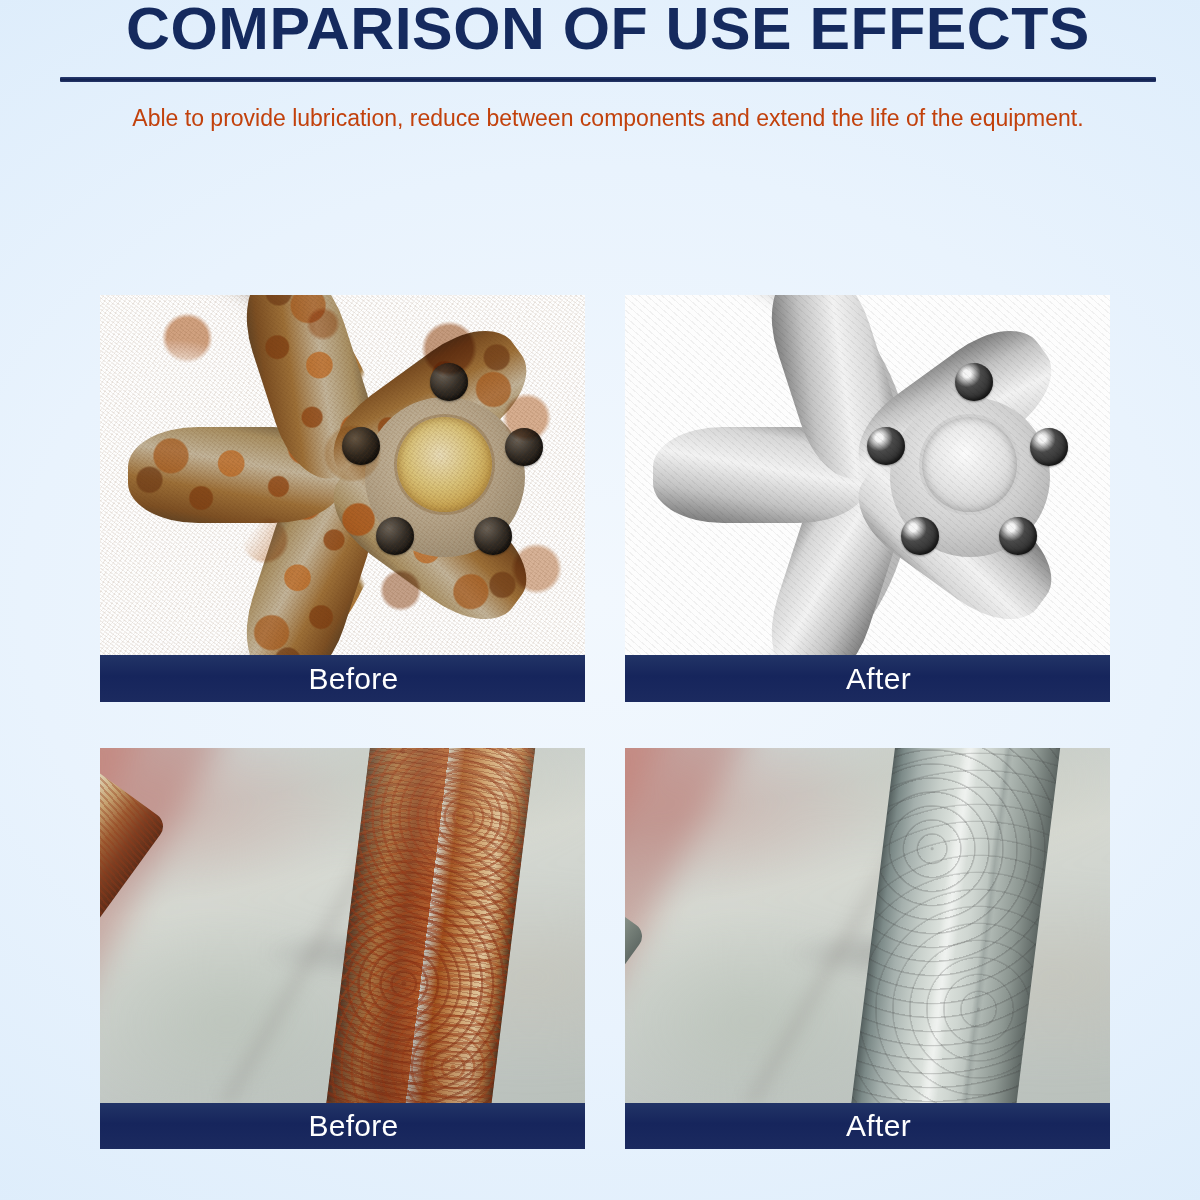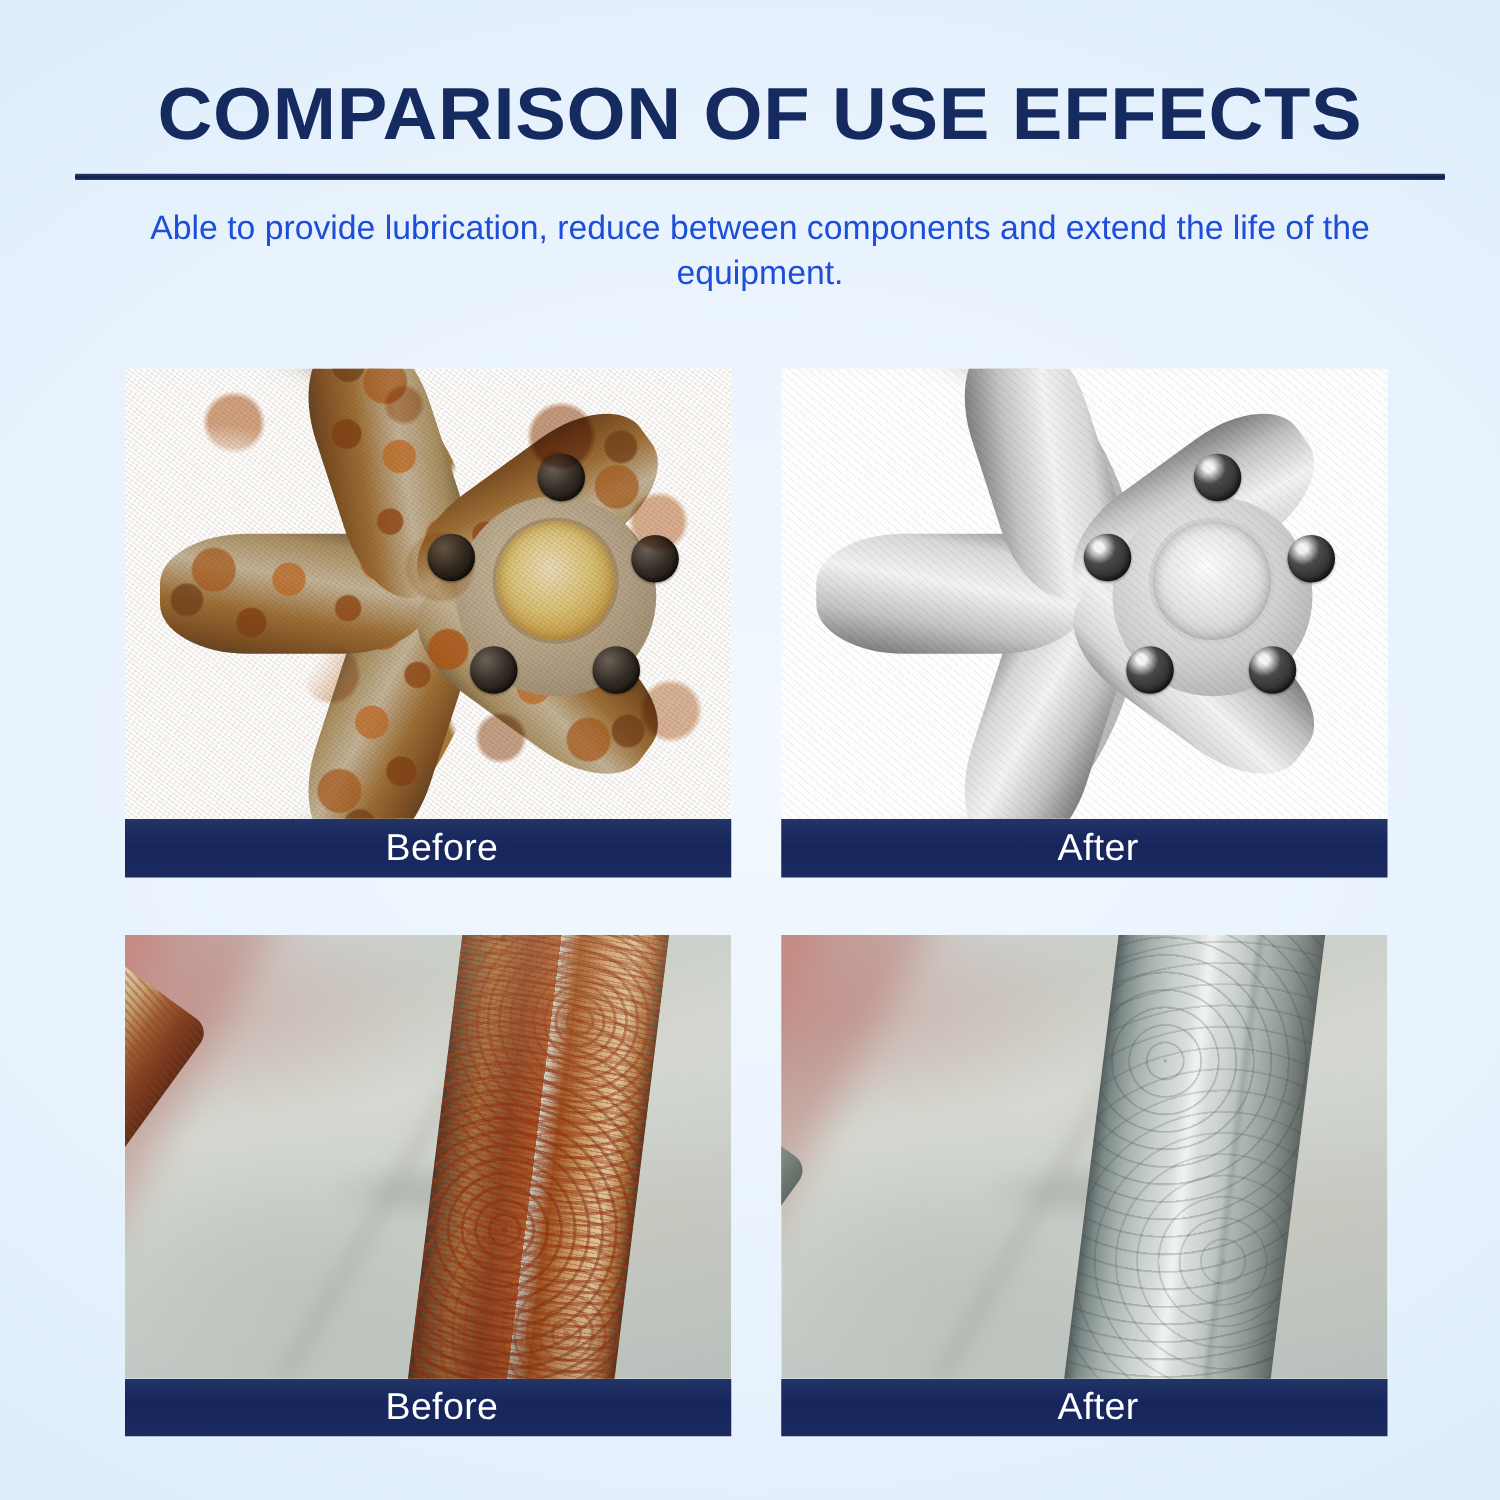--- a/index.html
+++ b/index.html
@@ -11,21 +11,20 @@
   }
 
   body {
     font-family: "Liberation Sans", sans-serif;
     background: radial-gradient(ellipse 120% 90% at 50% 50%, #f2f8fe 0%, #e9f3fd 40%, #dcecfb 75%, #d8eafa 100%);
     position: relative;
   }
 
   
   .header {
-    padding-top: 62px;
     text-align: center;
     margin-left: 16px;
   }
 
   .page-title {
     font-size: 59px;
     font-weight: bold;
     letter-spacing: 0.5px;
     color: #152a5e;
     line-height: 1.0;
@@ -38,23 +37,23 @@
     width: 1096px;
     height: 5px;
     margin: 18px auto 0 auto;
     background: linear-gradient(180deg, #2a3d72 0%, #101f4e 55%, #27386a 100%);
     border-radius: 1px;
   }
 
   .subtitle {
     margin: 21px auto 0 auto;
     width: 1110px;
-    font-size: 27px;
+    font-size: 23px;
     line-height: 1.32;
-    color: #1d4ed8;
+    color: #c2410c;
     font-weight: 500;
   }
 
   
   .panel-grid {
     position: absolute;
     left: 100px;
     top: 295px;
     width: 1010px;
   }

